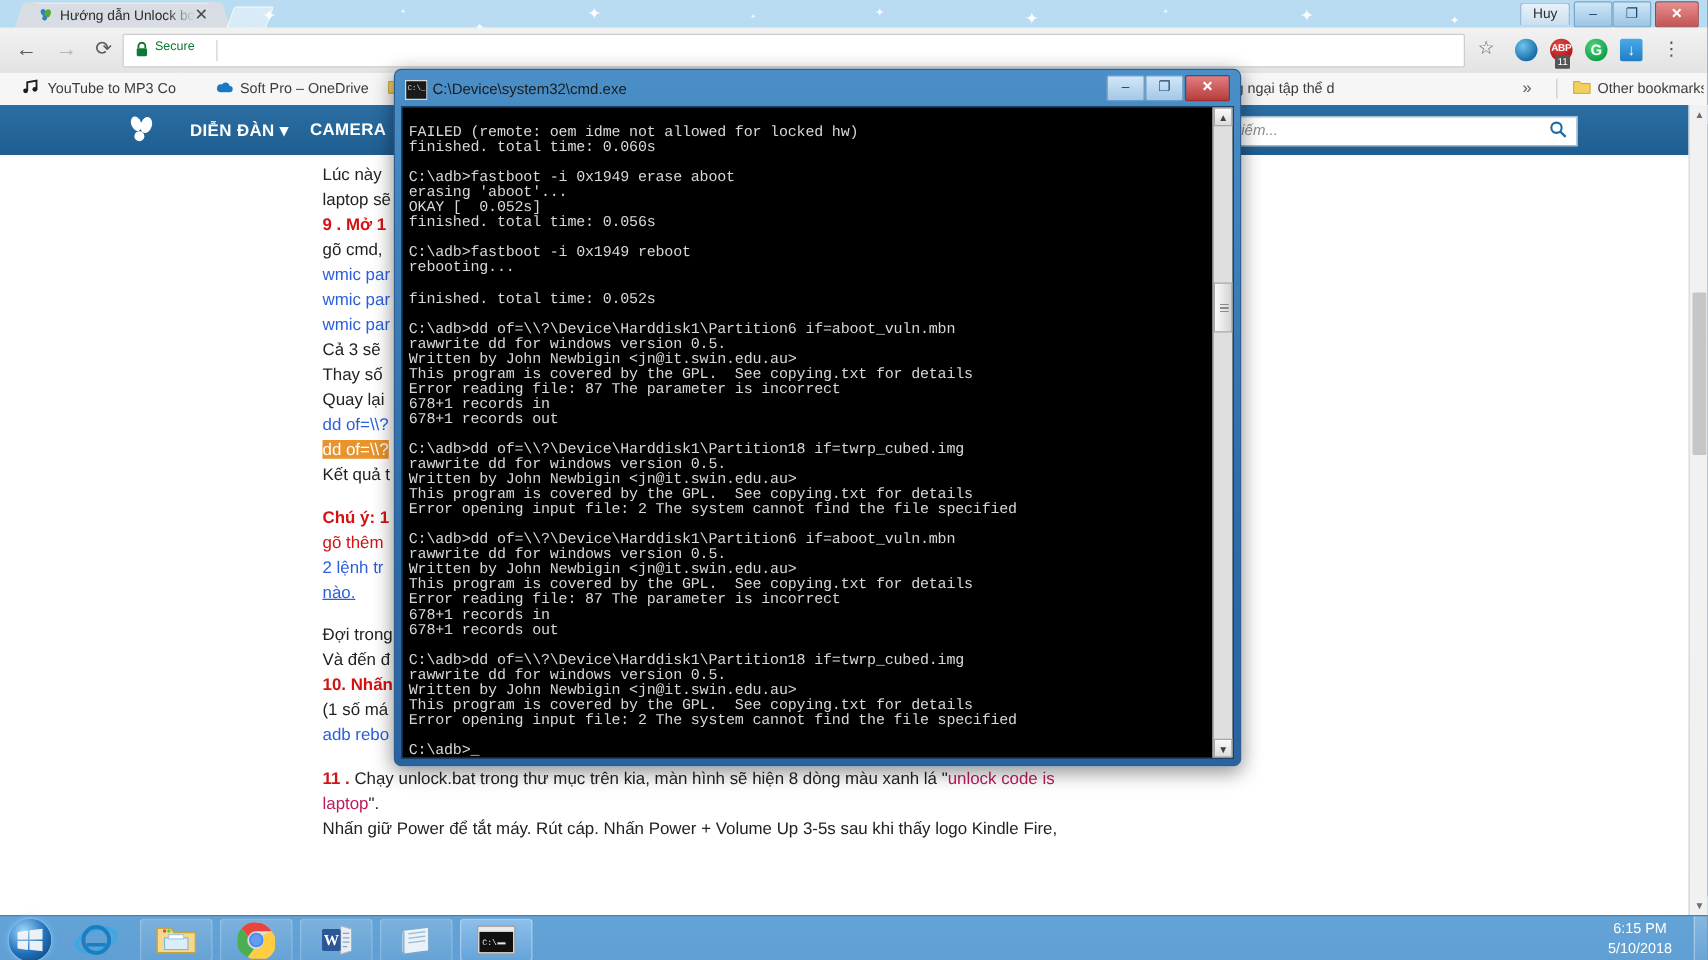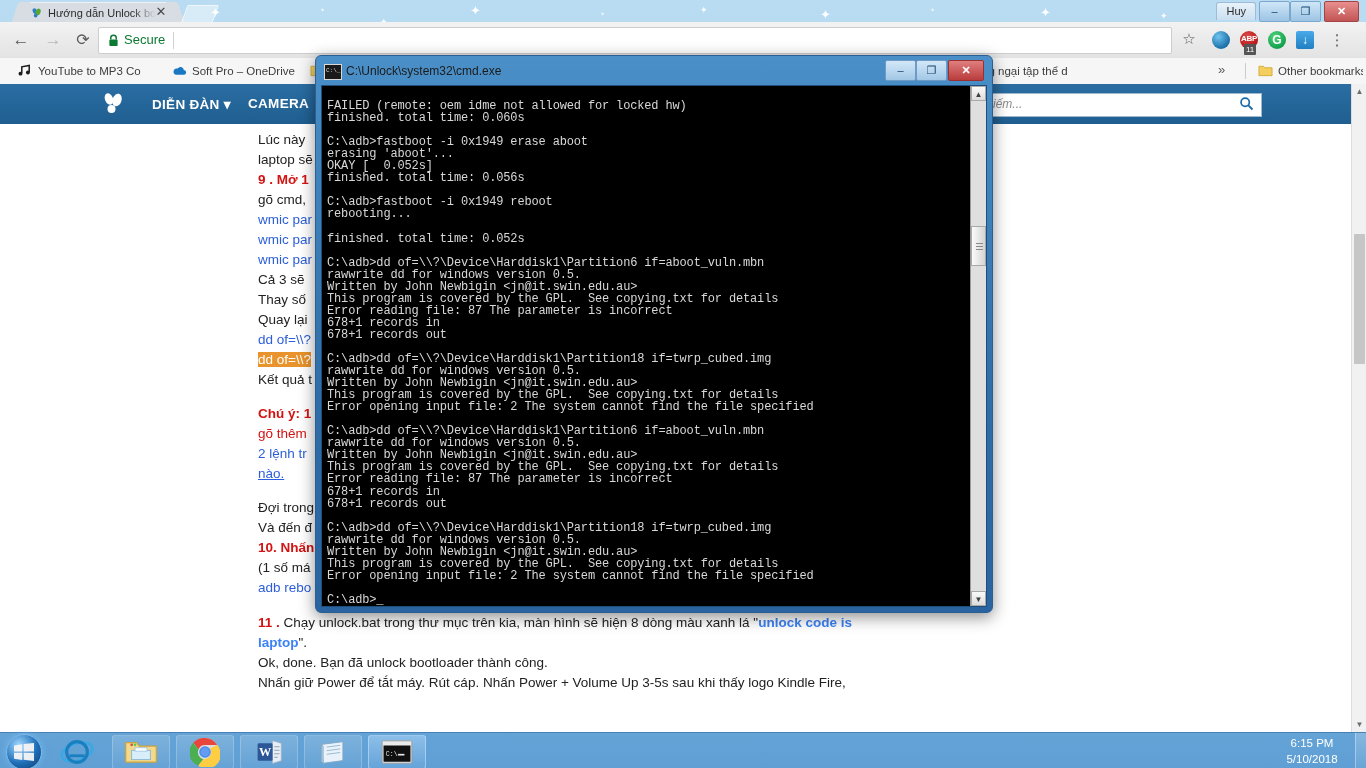--- a/index.html
+++ b/index.html
@@ -53,21 +53,21 @@
   #toolbar{position:absolute;left:0;top:22px;width:1366px;height:36px;
      background:linear-gradient(180deg,#f2f2f2,#e3e3e3);border-bottom:1px solid #c9c9c9;}
   .navbtn{position:absolute;top:7px;width:22px;height:22px;text-align:center;line-height:22px;
      font-size:17px;color:#6f6f6f;}
   #nav-back{left:10px;color:#5a5a5a;}
   #nav-fwd{left:42px;color:#b7b7b7;}
   #nav-reload{left:72px;font-size:16px;color:#5a5a5a;}
   #omnibox{position:absolute;left:98px;top:5px;width:1072px;height:25px;background:#fff;
      border:1px solid #cdcdcd;border-radius:2px;}
   #lock-icon{position:absolute;left:9px;top:5px;width:11px;height:13px;}
-  #secure-text{position:absolute;left:25px;top:4px;font-size:13px;color:#0b7a33;}
+  #secure-text{position:absolute;left:25px;top:4px;font-size:10px;color:#0b7a33;}
   #url-sep{position:absolute;left:74px;top:4px;width:1px;height:17px;background:#d2d2d2;}
   #url-text{position:absolute;left:86px;top:4px;font-size:13px;color:#9a9a9a;white-space:nowrap;}
   #url-text b{color:#2b2b2b;font-weight:normal;}
   #star-btn{position:absolute;left:1178px;top:6px;width:22px;height:22px;text-align:center;
      line-height:22px;font-size:15px;color:#5a5a5a;}
   .extico{position:absolute;top:9px;width:18px;height:18px;border-radius:50%;}
   #ext-1{left:1212px;background:radial-gradient(circle at 35% 32%,#6fc4ef,#1b6fa8 70%);}
   #ext-2{left:1240px;background:radial-gradient(circle at 40% 30%,#e04a4a,#b31313 75%);}
   #ext-2 .abp-label{position:absolute;left:0;top:3px;width:18px;text-align:center;
      font-size:8px;font-weight:bold;color:#fff;letter-spacing:-.3px;}
@@ -100,21 +100,21 @@
   #search-box{position:absolute;left:980px;top:9px;width:280px;height:22px;background:#fff;
      border:1px solid #9fb9cf;}
   #search-ph{position:absolute;left:6px;top:3px;font-size:12px;color:#8c8c8c;font-style:italic;}
   #search-mag{position:absolute;right:7px;top:2px;font-size:14px;color:#1a6aa8;}
 
   #article{position:absolute;left:258px;top:46px;width:940px;}
   .ln{font-size:13.5px;line-height:20px;color:#222;white-space:nowrap;}
   .blue{color:#2b5fd9;}
   .red{color:#d41212;}
   .redb{color:#d41212;font-weight:bold;}
-  .green{color:#3b82f6;font-weight:bold;}
+  .green{color:#be185d;font-weight:normal;}
   .hl{background:#e8932b;color:#ffffff;}
   .ul{text-decoration:underline;color:#2b5fd9;}
   .gap{height:14px;}
 
   
   #page-scroll{position:absolute;left:1351px;top:84px;width:15px;height:648px;background:#f1f1f1;
      border-left:1px solid #dcdcdc;}
   #page-scroll .arrow{position:absolute;left:0;width:15px;height:15px;text-align:center;
      font-size:8px;line-height:15px;color:#6d6d6d;background:#f1f1f1;}
   #ps-up{top:0;}
@@ -349,37 +349,36 @@
       <div class="ln">Đợi trong</div>
       <div class="ln">Và đến đ</div>
       <div class="ln"><span class="redb">10. Nhấn</span></div>
       <div class="ln">(1 số má</div>
       <div class="ln blue">adb rebo</div>
     </div>
 
     <div style="position:absolute;left:258px;top:529px;width:1000px;">
       <div class="ln"><span class="redb">11 .</span><span> Chạy unlock.bat trong thư mục trên kia, màn hình sẽ hiện 8 dòng màu xanh lá "</span><span class="green">unlock code is</span></div>
       <div class="ln"><span class="green">laptop</span><span>".</span></div>
-      <div class="ln">Ok, done. Bạn đã unlock bootloader thành công.</div>
       <div class="ln">Nhấn giữ Power để tắt máy. Rút cáp. Nhấn Power + Volume Up 3-5s sau khi thấy logo Kindle Fire,</div>
     </div>
 
   </div>
 
   <div id="page-scroll">
     <div class="arrow" id="ps-up">▲</div>
     <div id="ps-thumb"></div>
     <div class="arrow" id="ps-down">▼</div>
   </div>
 </div>
 
 <div id="cmd-window">
   <div id="cmd-titlebar">
     <span id="cmd-ico"></span>
-    <span id="cmd-title">C:\Unlock\system32\cmd.exe</span>
+    <span id="cmd-title">C:\Device\system32\cmd.exe</span>
     <span class="cbtn" id="c-min">–</span>
     <span class="cbtn" id="c-max">❐</span>
     <span class="cbtn" id="c-close">✕</span>
   </div>
   <div id="cmd-body">
     <pre id="cmd-text">FAILED (remote: oem idme not allowed for locked hw)
 finished. total time: 0.060s
 
 C:\adb&gt;fastboot -i 0x1949 erase aboot
 erasing 'aboot'...

